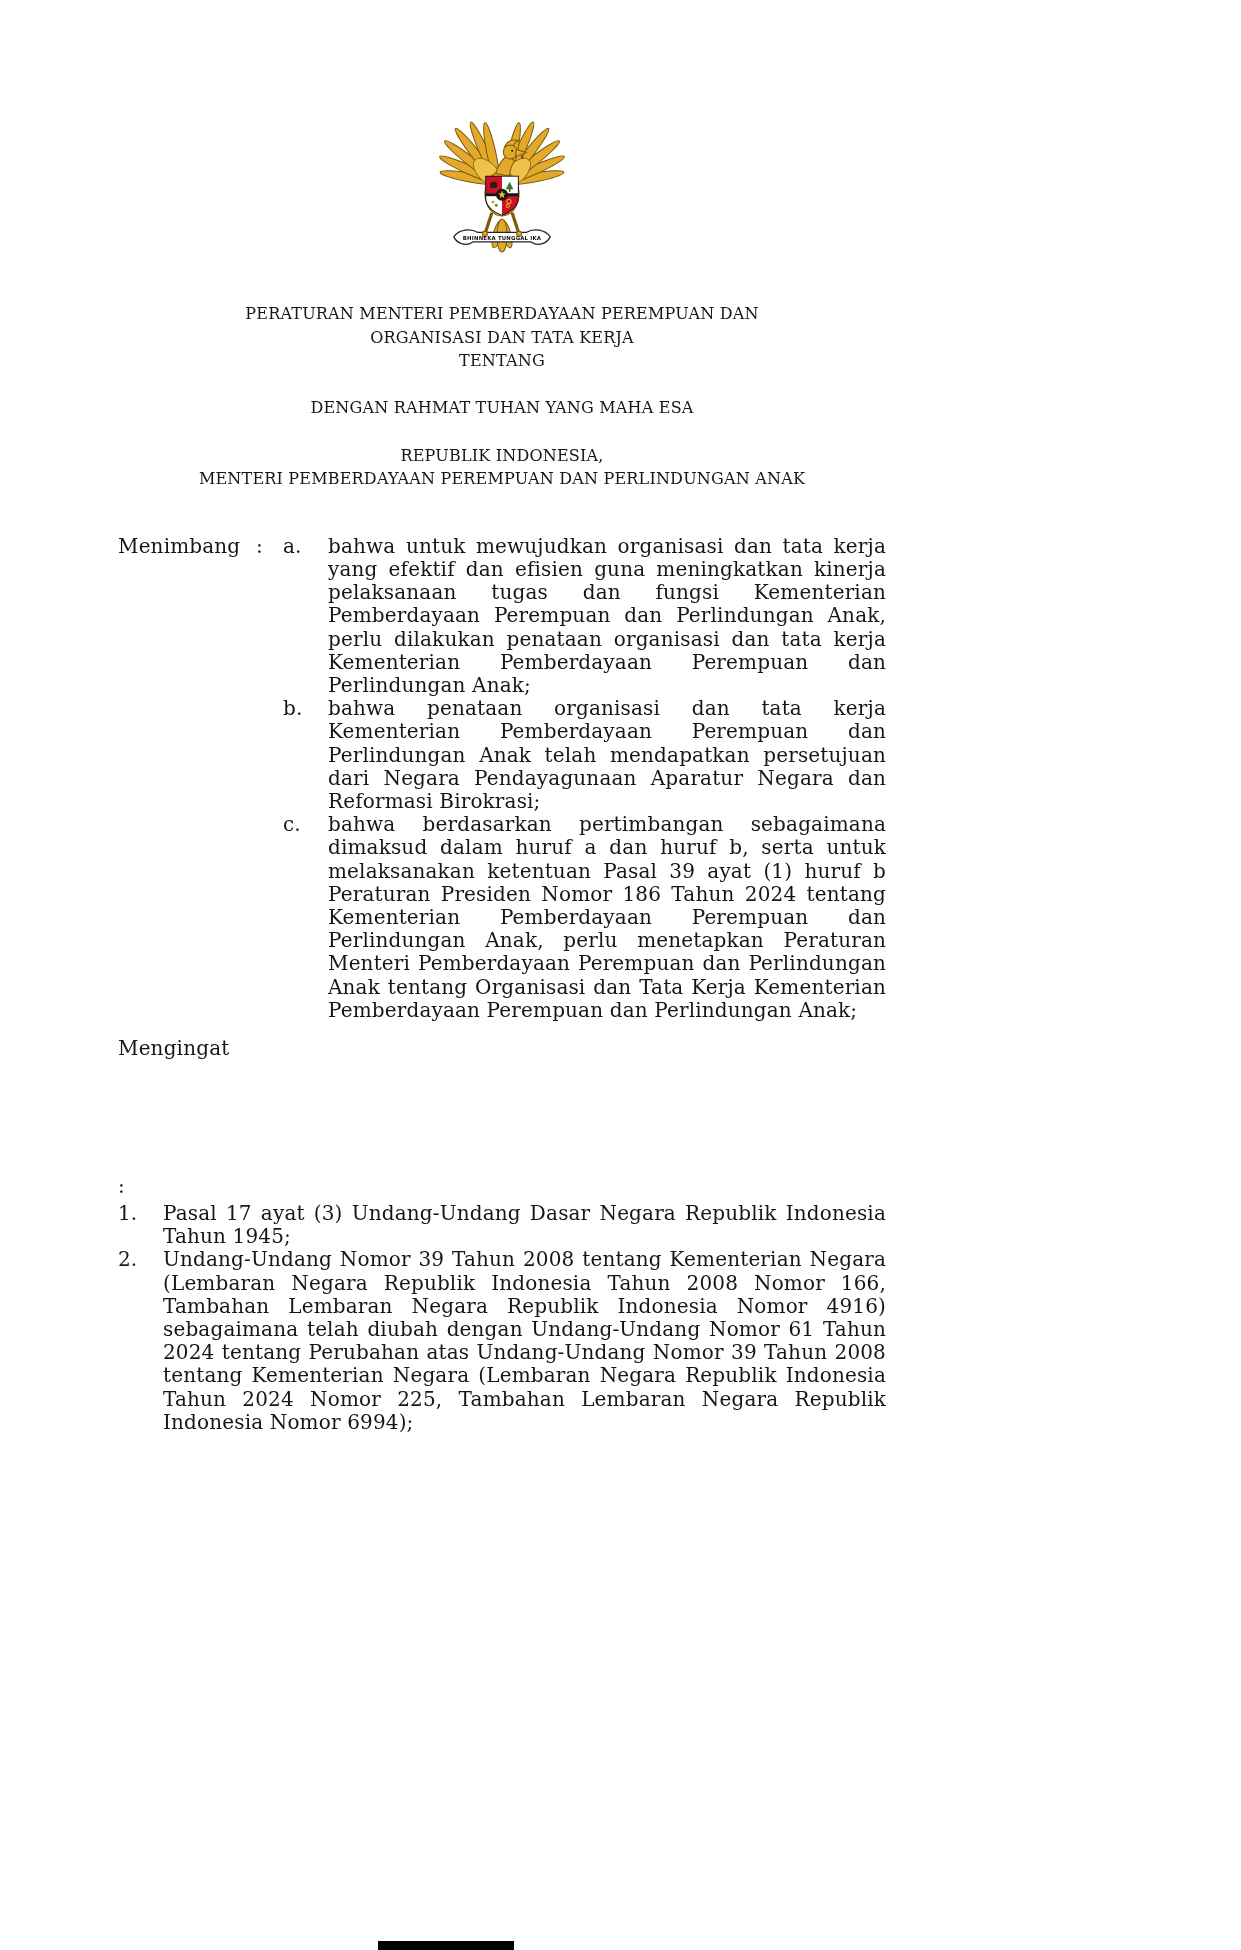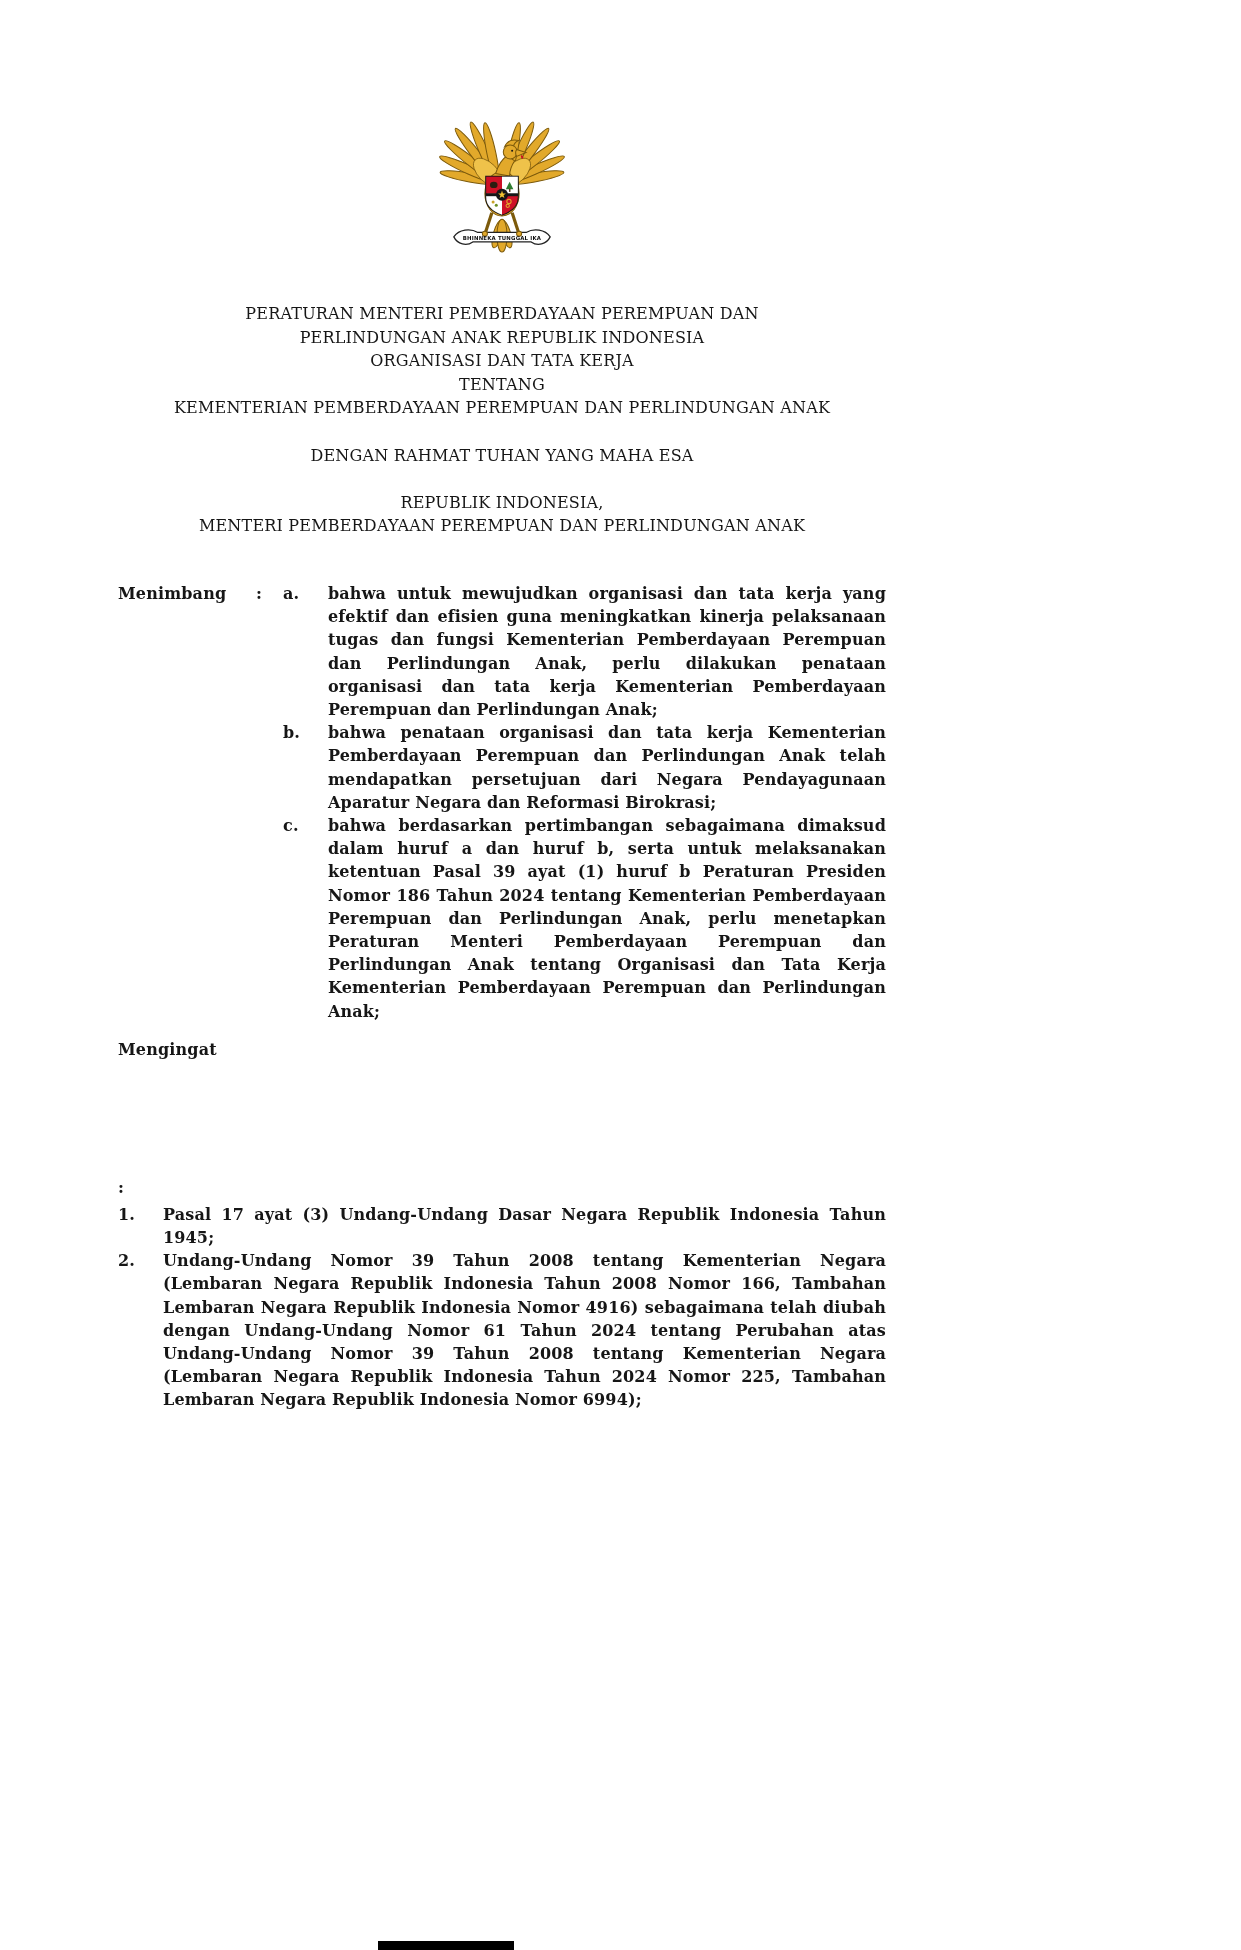--- a/index.html
+++ b/index.html
@@ -12,21 +12,21 @@
     font-family: "DejaVu Serif", "Liberation Serif", serif;
   }
   .content { position: absolute; left: 118px; top: 0; width: 768px; }
 
   .emblem-wrap { padding-top: 108px; text-align: center; }
 
   .title-block { margin-top: 40px; text-align: center; }
   .tline { font-size: 16px; line-height: 23.6px; letter-spacing: 0.2px; white-space: nowrap; }
   .gap { height: 23.6px; }
 
-  .section { display: flex; align-items: flex-start; font-size: 16px; line-height: 23.2px; letter-spacing: 0.15px; font-weight: bold; }
+  .section { display: flex; align-items: flex-start; font-size: 20px; line-height: 23.2px; letter-spacing: 0.15px; }
   #menimbang { margin-top: 44px; }
   #mengingat { margin-top: 15px; flex-direction: column; }
   .section-label { flex: 0 0 138px; }
   .section-colon { flex: 0 0 27px; }
   .items { flex: 1; }
   .item { display: flex; }
   .item-marker { flex: 0 0 45px; }
   .item-text { flex: 1; text-align: justify; text-justify: inter-word; }
 
   .scan-artifact { position: absolute; left: 378px; top: 1941px; width: 136px; height: 9px; background: #000; }
@@ -114,24 +114,22 @@
           <path class="g-banner" d="M44,196 C52,184 70,182 82,189 L158,189 C170,182 188,184 196,196 C190,208 176,211 166,204 L74,204 C64,211 50,208 44,196 Z"></path>
           <circle class="g-gold" cx="93" cy="191" r="4"></circle>
           <circle class="g-gold" cx="147" cy="191" r="4"></circle>
           <text class="g-motto" x="120" y="200.5" text-anchor="middle">BHINNEKA TUNGGAL IKA</text>
         </g>
       </svg>
     </div>
 
     <div class="title-block">
       <div class="tline">PERATURAN MENTERI PEMBERDAYAAN PEREMPUAN DAN</div>
-      <div class="tline">PERLINDUNGAN ANAK REPUBLIK INDONESIA</div>
       <div class="tline">ORGANISASI DAN TATA KERJA</div>
       <div class="tline">TENTANG</div>
-      <div class="tline">KEMENTERIAN PEMBERDAYAAN PEREMPUAN DAN PERLINDUNGAN ANAK</div>
       <div class="gap"></div>
       <div class="tline">DENGAN RAHMAT TUHAN YANG MAHA ESA</div>
       <div class="gap"></div>
       <div class="tline">REPUBLIK INDONESIA,</div>
       <div class="tline">MENTERI PEMBERDAYAAN PEREMPUAN DAN PERLINDUNGAN ANAK</div>
     </div>
 
     <div class="section" id="menimbang">
       <div class="section-label">Menimbang</div>
       <div class="section-colon">:</div>

